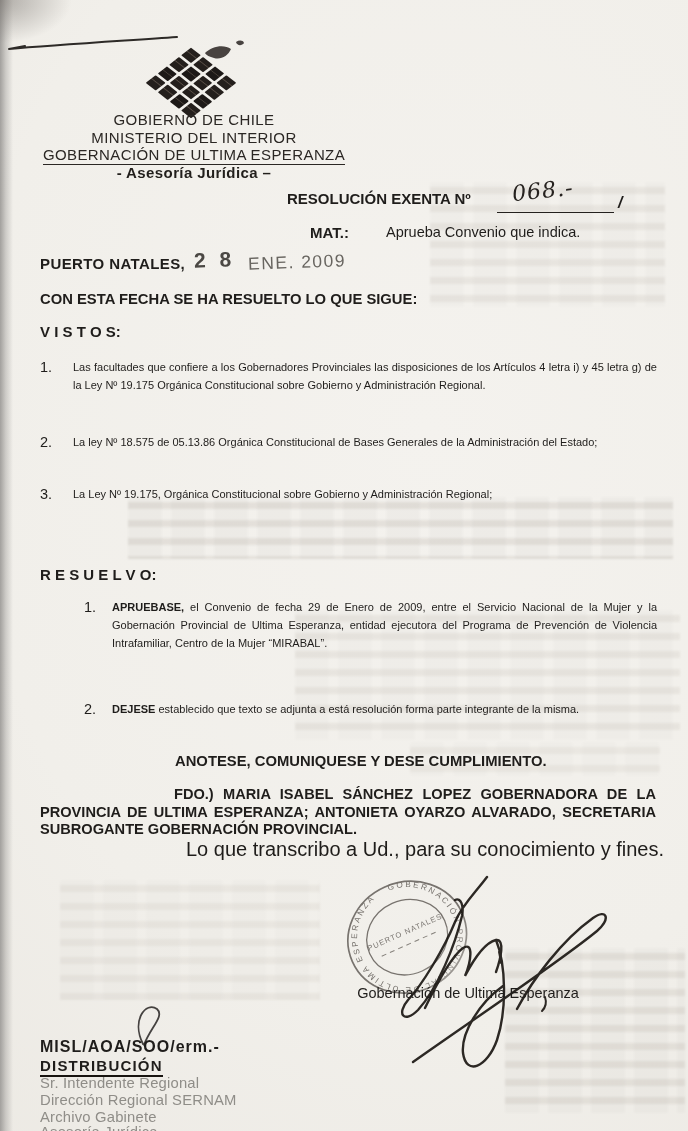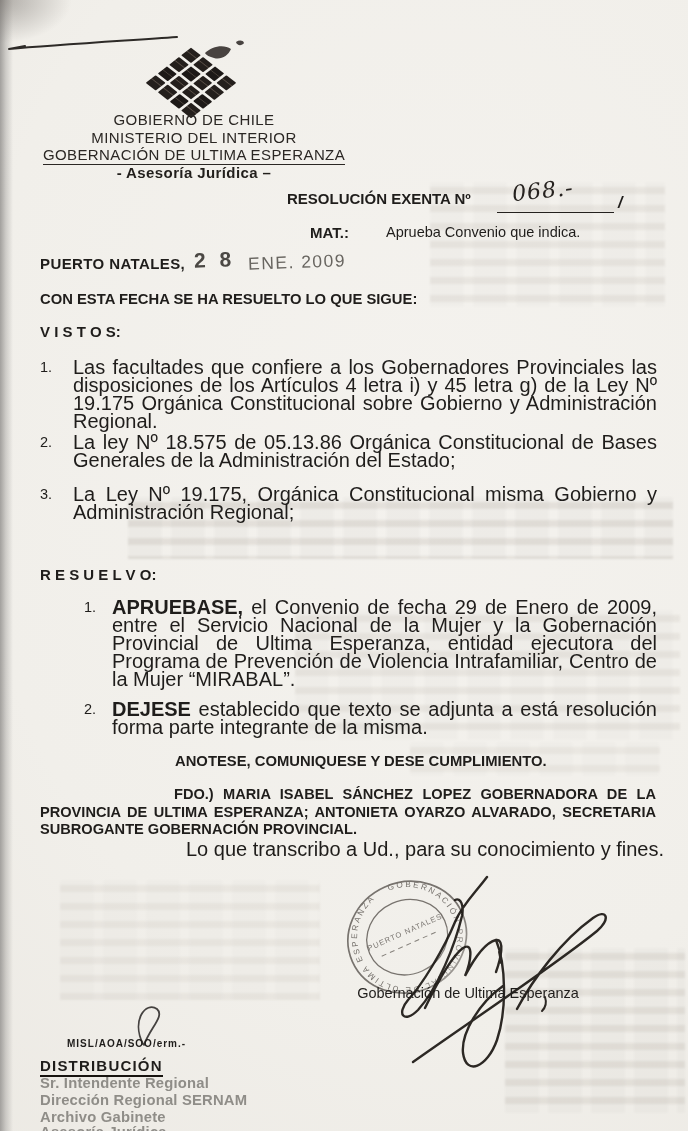--- a/index.html
+++ b/index.html
@@ -4,21 +4,21 @@
 <style>
   html,body{margin:0;padding:0;background:#d8d6d2;}
   .page{
     position:relative;width:688px;height:1131px;overflow:hidden;
     background:
       radial-gradient(120% 95% at 62% 38%, #f4f2ee 0%, #f1efea 55%, #eae7e1 100%);
     font-family:"Liberation Sans",sans-serif;color:#1f1d1b;
   }
   .abs{position:absolute;}
   .b{font-weight:bold;}
-  .body-t{font-size:20px;line-height:18px;}
+  .body-t{font-size:11px;line-height:18px;}
   .just{text-align:justify;}
   
   .edge-left{left:0;top:0;bottom:0;width:13px;
     background:linear-gradient(90deg,#a2a09d 0%,rgba(162,160,157,.45) 45%,rgba(162,160,157,0) 100%);}
   .corner-tl{left:0;top:0;width:110px;height:70px;
     background:radial-gradient(100px 60px at 0 0, rgba(110,105,100,.5), rgba(110,105,100,0) 72%);}
   
   .hdr{left:18px;top:111px;width:352px;text-align:center;font-size:15px;
        letter-spacing:.4px;line-height:17.5px;color:#2b2724;}
   .hdr .u{border-bottom:1.6px solid #2b2724;padding-bottom:1px;}
@@ -51,24 +51,24 @@
   .vtext{left:73px;width:584px;}
   .rnum{left:84px;width:24px;font-size:14.5px;}
   .rtext{left:112px;width:545px;}
   .anotese{left:175px;top:753px;font-size:14.8px;}
   .fdo{left:40px;top:786px;width:616px;font-size:14.6px;line-height:17.5px;text-indent:134px;}
   .transcribe{left:186px;top:838px;font-size:20px;}
   
   .sig-block{left:330px;top:985px;width:276px;text-align:center;line-height:17.5px;font-size:14.5px;}
   .sig-name{font-weight:bold;font-size:15px;letter-spacing:.2px;}
   
-  .initials{left:40px;top:1038px;font-size:10px;letter-spacing:1px;margin-left:27px;}
+  .initials{left:40px;top:1038px;font-size:16px;letter-spacing:1px;}
   .distrib{left:40px;top:1057px;font-size:15px;letter-spacing:1.2px;}
   .distrib span{border-bottom:2px solid #17130f;padding-bottom:1px;}
-  .gray-item{left:40px;font-size:14.8px;color:#8f8d88;filter:blur(.3px);letter-spacing:.2px;font-weight:bold;}
+  .gray-item{left:40px;font-size:14.8px;color:#8f8d88;filter:blur(.3px);letter-spacing:.2px;}
   
   .ghost{pointer-events:none;filter:blur(.9px);
     background:
       repeating-linear-gradient(90deg, rgba(0,0,0,.045) 0 34px, transparent 34px 43px),
       repeating-linear-gradient(180deg, transparent 0 5px, rgba(146,134,120,.28) 5px 12px, transparent 12px 18px);}
   svg.ink{pointer-events:none;}
   .stamp-svg{left:330px;top:866px;transform:rotate(-24deg);opacity:.8;
     -webkit-mask-image:linear-gradient(150deg,#000 60%,rgba(0,0,0,.35));
     mask-image:linear-gradient(150deg,#000 60%,rgba(0,0,0,.35));}
 </style>
@@ -132,21 +132,21 @@
 
   <div class="abs sect b" style="top:323px">V I S T O S:</div>
 
   <div class="abs vnum body-t" style="top:358px">1.</div>
   <div class="abs vtext body-t just" style="top:358px">Las facultades que confiere a los Gobernadores Provinciales las disposiciones de los Artículos 4 letra i) y 45 letra g) de la Ley Nº 19.175 Orgánica Constitucional sobre Gobierno y Administración Regional.</div>
 
   <div class="abs vnum body-t" style="top:433px">2.</div>
   <div class="abs vtext body-t just" style="top:433px">La ley Nº 18.575 de 05.13.86 Orgánica Constitucional de Bases Generales de la Administración del Estado;</div>
 
   <div class="abs vnum body-t" style="top:485px">3.</div>
-  <div class="abs vtext body-t just" style="top:485px">La Ley Nº 19.175, Orgánica Constitucional misma Gobierno y Administración Regional;</div>
+  <div class="abs vtext body-t just" style="top:485px">La Ley Nº 19.175, Orgánica Constitucional sobre Gobierno y Administración Regional;</div>
 
   <div class="abs sect b" style="top:566px">R E S U E L V O:</div>
 
   <div class="abs rnum body-t" style="top:598px">1.</div>
   <div class="abs rtext body-t just" style="top:598px"><span class="b">APRUEBASE,</span><span> el Convenio de fecha 29 de Enero de 2009, entre el Servicio Nacional de la Mujer y la Gobernación Provincial de Ultima Esperanza, entidad ejecutora del Programa de Prevención de Violencia Intrafamiliar, Centro de la Mujer “MIRABAL”.</span></div>
 
   <div class="abs rnum body-t" style="top:700px">2.</div>
   <div class="abs rtext body-t just" style="top:700px"><span class="b">DEJESE</span><span> establecido que  texto se adjunta a está resolución forma parte integrante de la misma.</span></div>
 
   <div class="abs anotese b">ANOTESE, COMUNIQUESE Y DESE CUMPLIMIENTO.</div>

